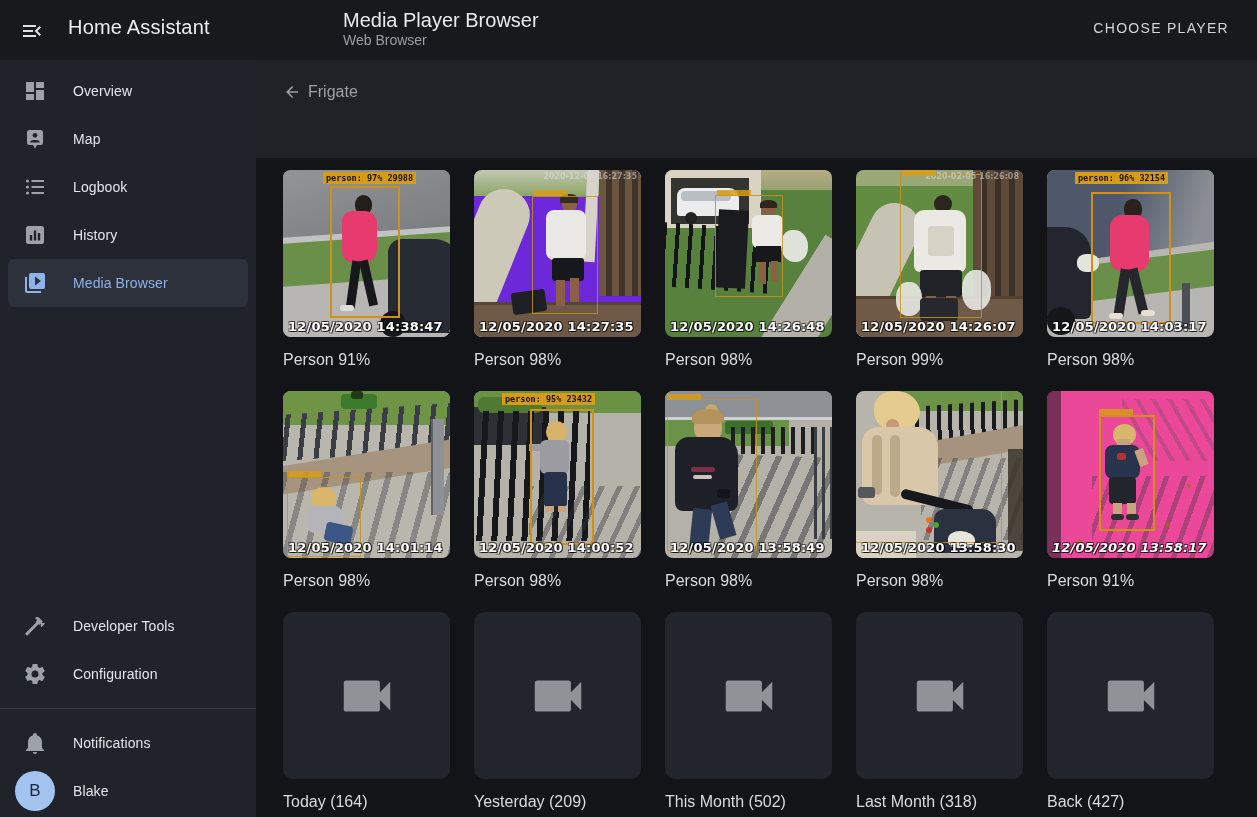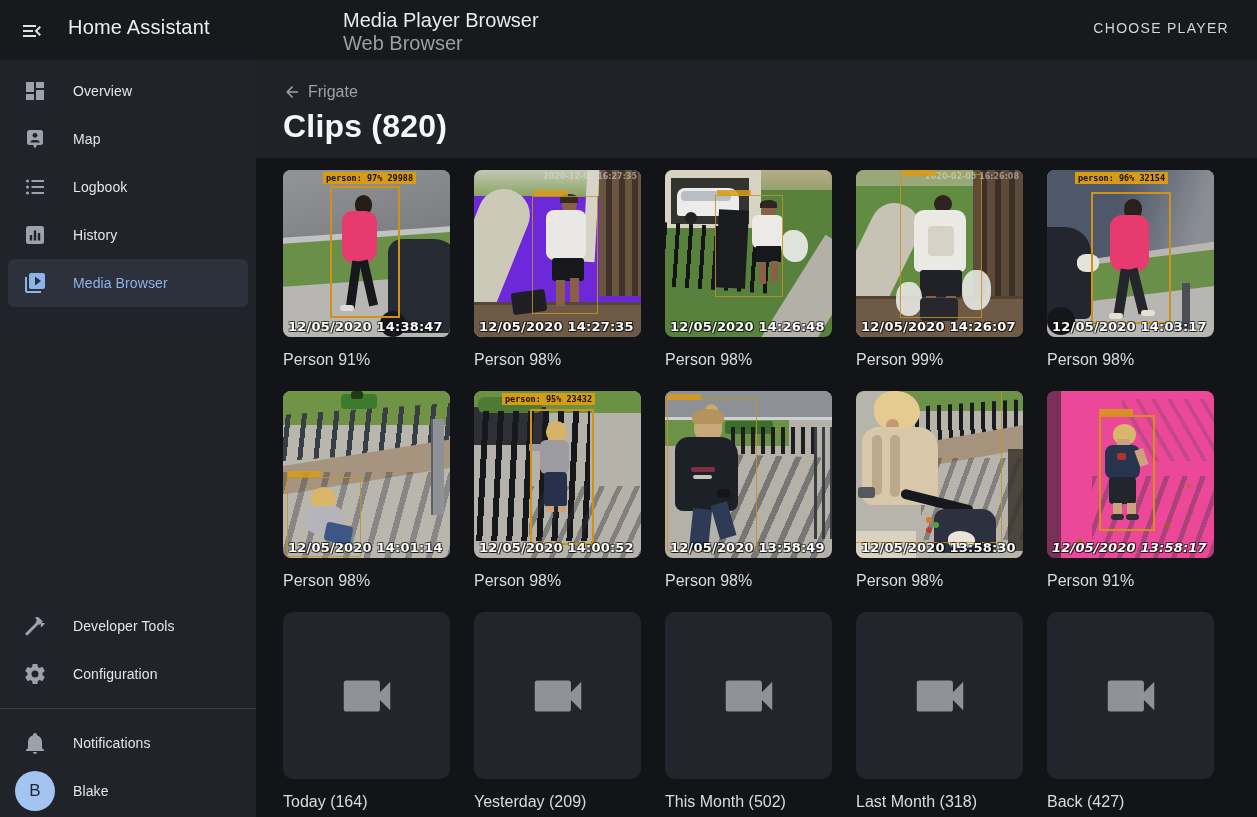--- a/index.html
+++ b/index.html
@@ -4,21 +4,21 @@
 <style>
   html,body{margin:0;padding:0;background:#131417;}
   body{width:1257px;height:817px;overflow:hidden;font-family:"Liberation Sans",sans-serif;-webkit-font-smoothing:antialiased;}
   .app{position:relative;width:1257px;height:817px;}
 
   
   .topbar{position:absolute;left:0;top:0;width:100%;height:60px;background:#17191d;z-index:20;}
   .menu-btn{position:absolute;left:18px;top:17px;width:28px;height:28px;color:#dfe1e4;cursor:pointer;background:none;border:none;padding:2px;}
   .ha-title{position:absolute;left:68px;top:16px;font-size:20px;font-weight:400;color:#eceef0;letter-spacing:.2px;}
   .page-title{position:absolute;left:343px;top:9px;font-size:20px;font-weight:400;color:#e9eaec;}
-  .page-subtitle{position:absolute;left:343px;top:32px;font-size:20px;color:#9b9ea3;}
+  .page-subtitle{position:absolute;left:343px;top:32px;font-size:14px;color:#9b9ea3;}
   .choose-player{position:absolute;right:22px;top:19px;font-size:14px;font-weight:500;letter-spacing:1.3px;color:#d4d5d8;background:none;border:none;cursor:pointer;font-family:"Liberation Sans",sans-serif;}
 
   
   .sidebar{position:absolute;left:0;top:60px;width:256px;height:757px;background:#20232a;display:flex;flex-direction:column;z-index:10;}
   .side-item{display:flex;align-items:center;height:48px;margin:0 8px;border-radius:6px;cursor:pointer;color:#e3e5e8;flex:0 0 auto;}
   .side-item .ic{width:24px;height:24px;margin:0 26px 0 15px;color:#9da2aa;flex:0 0 auto;}
   .side-item .lbl{font-size:14px;font-weight:500;letter-spacing:.1px;}
   .side-item.selected{background:#2c313c;color:#8fb2e8;}
   .side-item.selected .ic{color:#8fb2e8;}
   .side-spacer{flex:1 1 auto;}
@@ -160,21 +160,20 @@
   <div class="main">
     <div class="main-header">
       <div class="breadcrumb">
         <span class="ic">
           <svg viewBox="0 0 24 24" width="18" height="18" fill="currentColor">
               <path d="M20,11V13H8L13.5,18.5L12.08,19.92L4.16,12L12.08,4.08L13.5,5.5L8,11H20Z"></path>
             </svg>
         </span>
         <span>Frigate</span>
       </div>
-      <div class="clips-title">Clips (820)</div>
     </div>
 
     <div class="content">
       <div class="grid">
 
         <div class="card">
           <div class="thumb">
             <div class="layer" style="left:-12px;right:-12px;top:-10px;height:80px;background:linear-gradient(168deg,#94969a,#797b7f);transform:rotate(-4deg);"></div>
             <div class="layer" style="left:-12px;right:-12px;top:62px;height:7px;background:#c0c2c4;transform:rotate(-4deg);"></div>
             <div class="layer" style="left:-12px;right:-12px;top:68px;height:46px;background:#6a8f49;transform:rotate(-4deg);"></div>

